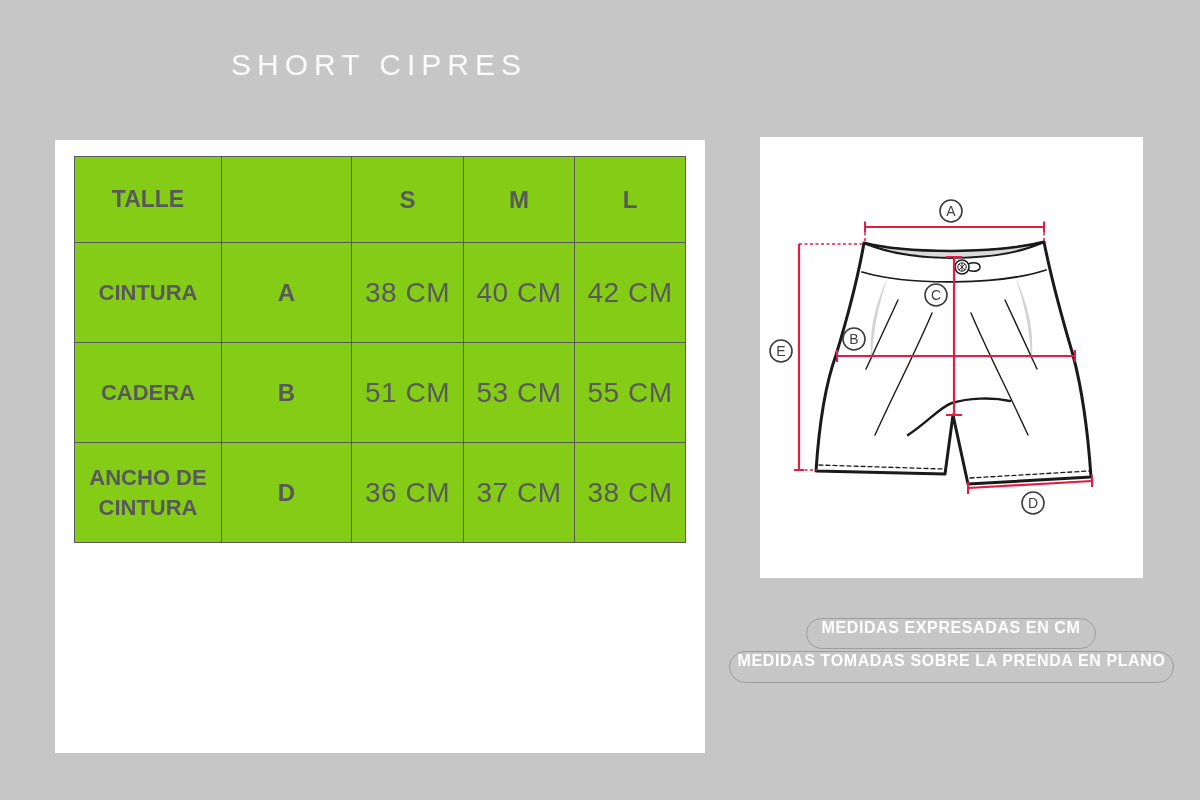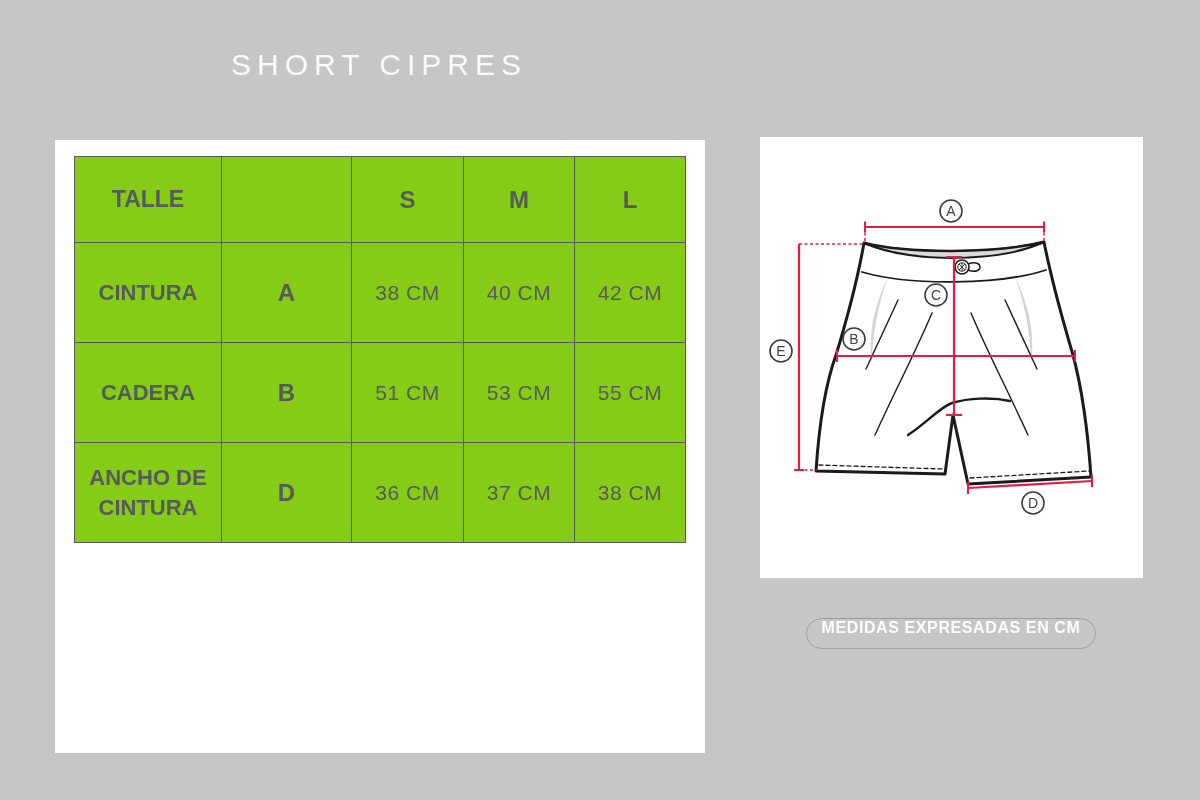--- a/index.html
+++ b/index.html
@@ -35,21 +35,21 @@
     padding:0 8px;
     color:#58595b;
     background:#84cc16;
   }
   table.size-table tr.hdr td{height:85px;}
   table.size-table tr.row td{height:99px;margin-top:44px;}
   .cell-corner{font-weight:bold;font-size:23px;}
   .cell-size{font-weight:bold;font-size:24px;}
   .cell-label{font-weight:bold;font-size:22px;line-height:1.35;}
   .cell-letter{font-weight:bold;font-size:24px;}
-  .cell-value{font-weight:normal;font-size:21px;color:#6d6e71;letter-spacing:0.5px;}
+  .cell-value{font-weight:normal;font-size:28px;color:#6d6e71;letter-spacing:0.5px;}
 
   
   .diagram-panel{
     position:absolute;left:760px;top:137px;width:383px;height:441px;
     background:#ffffff;
   }
   .diagram-panel svg{display:block;}
 
   
   .badge{
@@ -202,14 +202,17 @@
       <g>
         <circle class="marker-circle" cx="273" cy="366" r="11"></circle>
         <text class="marker-letter" x="273" y="371">D</text>
       </g>
     </svg>
   </div>
 
   <div class="badge badge-1">
     <span>MEDIDAS EXPRESADAS EN CM</span>
   </div>
+  <div class="badge badge-2">
+    <span>MEDIDAS TOMADAS SOBRE LA PRENDA EN PLANO</span>
+  </div>
 
 </div>
 
 </body></html>

